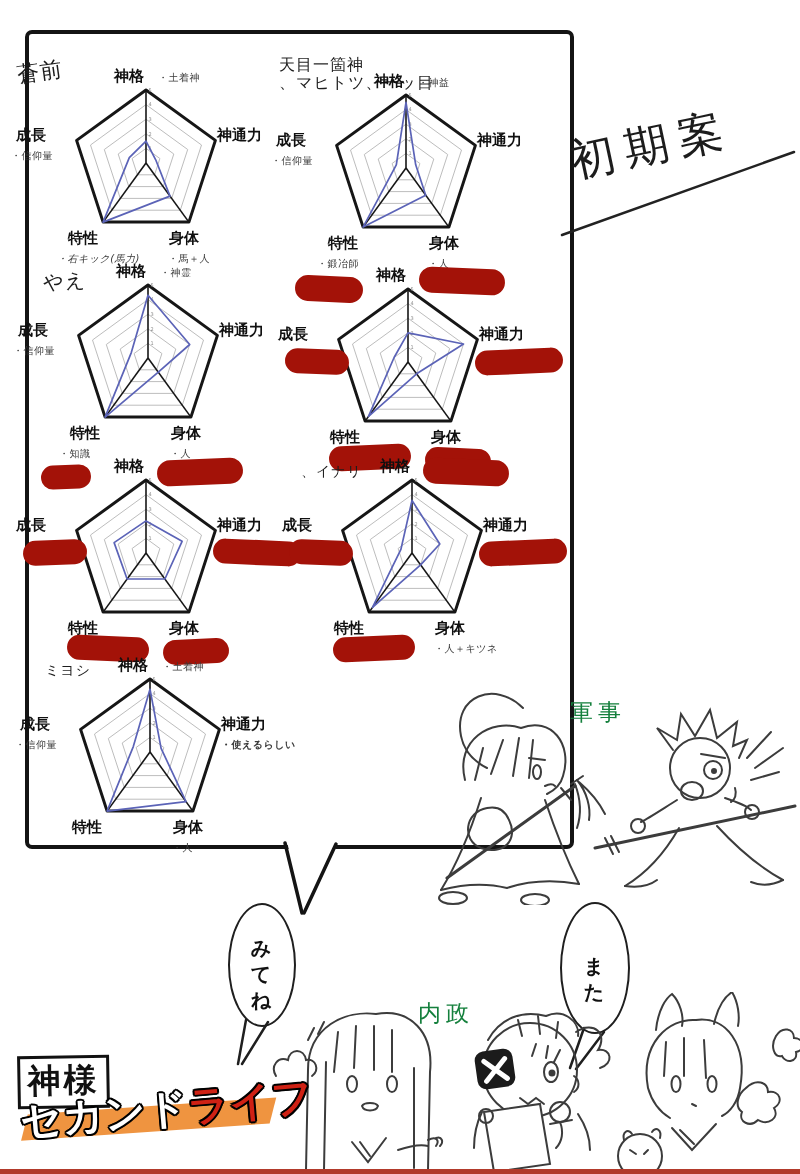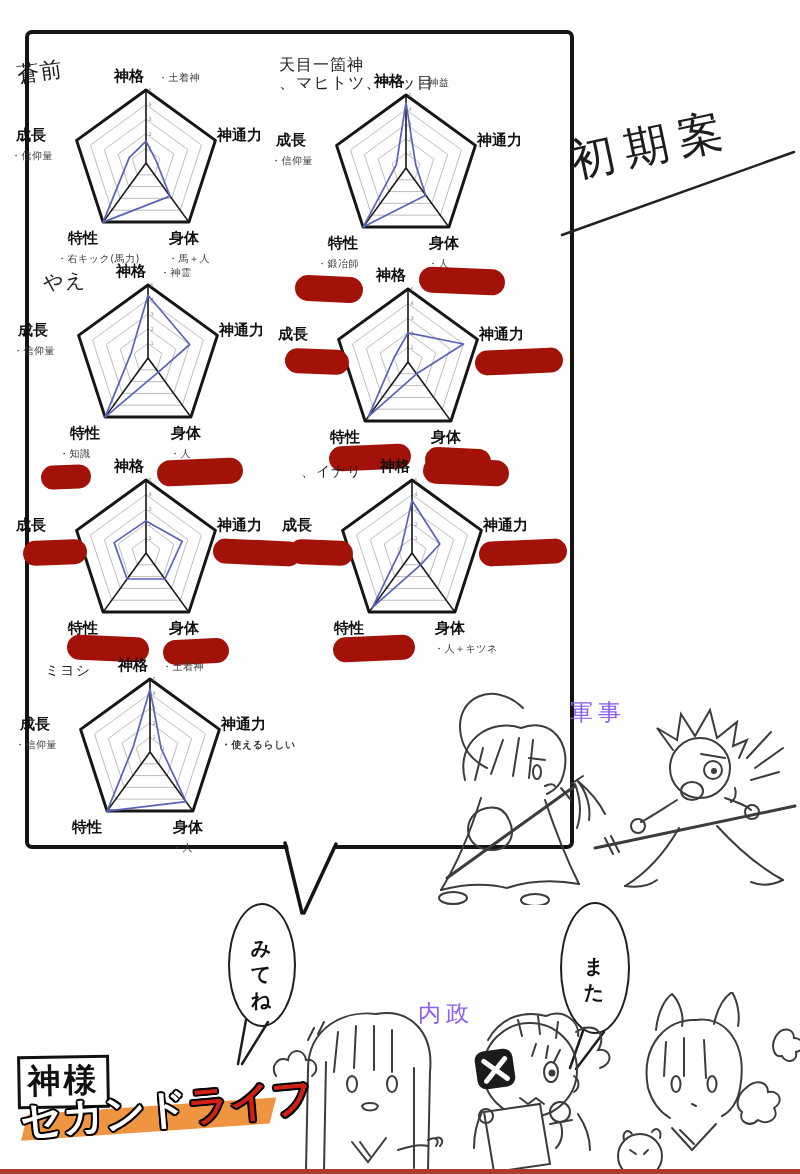--- a/index.html
+++ b/index.html
@@ -17,21 +17,21 @@
   .axis-label{position:absolute;font-family:"DejaVu Serif",serif;font-weight:bold;
               font-size:15px;color:#101010;white-space:nowrap;}
   .axis-note{position:absolute;font-size:10px;color:#3a3a3a;white-space:nowrap;letter-spacing:0.5px;}
   .redaction{position:absolute;border-radius:13px;}
   
   .draft-note{position:absolute;left:568px;top:108px;width:235px;
               font-family:"DejaVu Serif",serif;font-size:45px;letter-spacing:10px;
               color:#1c1c1c;transform:rotate(-12deg);}
   .draft-underline{position:absolute;left:556px;top:142px;}
   .section-label{position:absolute;font-family:"DejaVu Serif",serif;font-size:23px;
-                 letter-spacing:5px;color:#8b5cf6;}
+                 letter-spacing:5px;color:#15803d;}
   #military-label{left:570px;top:697px;}
   #domestic-label{left:418px;top:998px;}
   
   .bubble{position:absolute;border:2.5px solid #1f1f1f;border-radius:50%;background:#fff;
           display:flex;align-items:center;justify-content:center;}
   #bubble-left{left:228px;top:903px;width:64px;height:120px;}
   #bubble-right{left:560px;top:902px;width:66px;height:128px;}
   .bubble-text{writing-mode:vertical-rl;text-orientation:upright;font-size:20px;
                font-weight:bold;color:#111;letter-spacing:3px;font-family:"DejaVu Sans",sans-serif;}
   .bubble-tail{position:absolute;}
@@ -80,21 +80,21 @@
           <text x="137.5" y="20.8" font-size="5" fill="#8d8d8d">5</text>
           <polygon points="135.0,70.1 144.7,88.8 159.0,125.1 92.1,151.1 118.3,86.6" fill="none" stroke="#5b63b7" stroke-width="1.7" stroke-linejoin="round"></polygon>
         </svg>
         <div class="chart-title" style="left: 6px; top: -12px; font-size: 22px; transform: rotate(-8deg);">蒼前</div>
         <div class="axis-label" style="left: 103px; top: -4px;">神格</div>
         <div class="axis-note" style="left: 147px; top: 0px;">・土着神</div>
         <div class="axis-label" style="left: 206px; top: 55px;">神通力</div>
         <div class="axis-label" style="left: 158px; top: 158px;">身体</div>
         <div class="axis-note" style="left: 157px; top: 181px;">・馬＋人</div>
         <div class="axis-label" style="left: 57px; top: 158px;">特性</div>
-        <div class="axis-note" style="left: 46px; top: 181px;">・右キック(馬力)</div>
+        <div class="axis-note" style="left: 46px; top: 181px; font-style: italic;">・右キック(馬力)</div>
         <div class="axis-label" style="left: 5px; top: 55px;">成長</div>
         <div class="axis-note" style="left: 0px; top: 78px;">・信仰量</div>
       </div>
       <div class="chart" style="left: 271px; top: 76px;">
         <svg class="radar-svg" width="270" height="215">
           <polygon points="135.0,77.4 148.9,87.5 143.6,103.8 126.4,103.8 121.1,87.5" fill="none" stroke="#bdbdbd" stroke-width="1" stroke-linejoin="round"></polygon>
           <polygon points="135.0,62.8 162.8,83.0 152.2,115.6 117.8,115.6 107.2,83.0" fill="none" stroke="#bdbdbd" stroke-width="1" stroke-linejoin="round"></polygon>
           <polygon points="135.0,48.2 176.7,78.5 160.7,127.4 109.3,127.4 93.3,78.5" fill="none" stroke="#bdbdbd" stroke-width="1" stroke-linejoin="round"></polygon>
           <polygon points="135.0,33.6 190.5,74.0 169.3,139.2 100.7,139.2 79.5,74.0" fill="none" stroke="#bdbdbd" stroke-width="1" stroke-linejoin="round"></polygon>
           <polygon points="135.0,19.0 204.4,69.4 177.9,151.1 92.1,151.1 65.6,69.4" fill="none" stroke="#161616" stroke-width="3" stroke-linejoin="round"></polygon>

